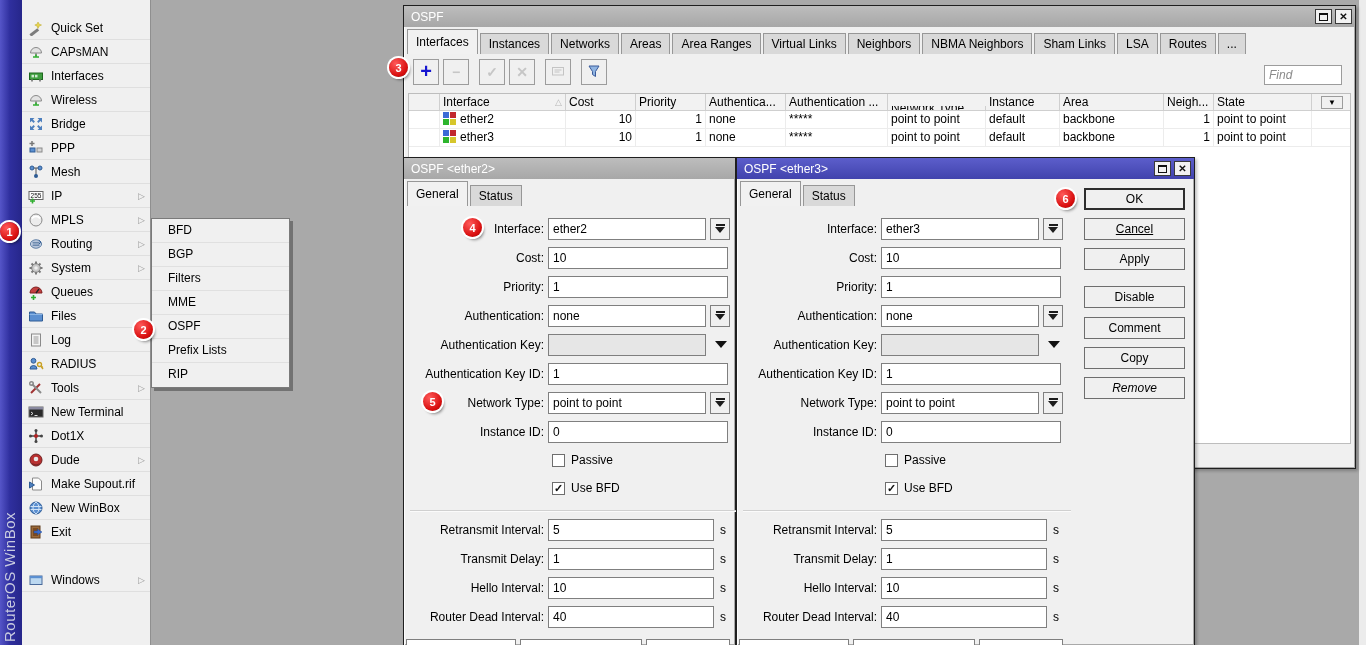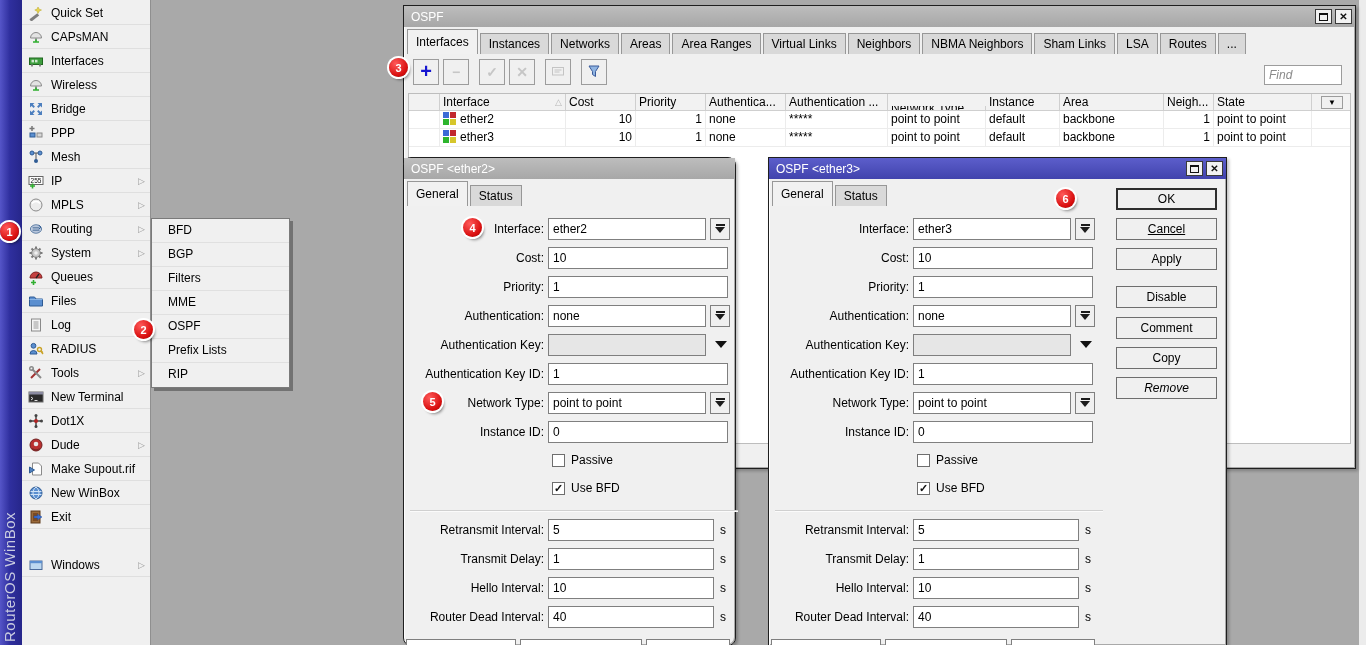--- a/index.html
+++ b/index.html
@@ -8,21 +8,21 @@
   .stage { position:relative; width:1366px; height:645px; overflow:hidden; background:#ececec; }
 
   
   .strip { position:absolute; left:0; top:0; width:22px; height:645px;
            background:linear-gradient(90deg,#5555c8 0,#2f2f9e 45%,#26268a 100%); z-index:4; }
   .strip-text { position:absolute; left:1px; bottom:3px; writing-mode:vertical-rl; transform:rotate(180deg);
                 color:#c9cce0; font-size:15px; letter-spacing:.5px; white-space:nowrap; }
 
   
   .menu { position:absolute; left:22px; top:0; width:129px; height:645px; background:#f0f0f0;
-          border-right:1px solid #8f8f8f; z-index:4; padding-top:1px; }
+          border-right:1px solid #8f8f8f; z-index:4; padding-top:16px; }
   .menu-item { height:24px; display:flex; align-items:center; padding:0 5px 0 6px;
                border-bottom:1px solid #dfdfdf; position:relative; cursor:default; }
   .menu-gap { height:24px; }
   .micon { width:16px; height:16px; margin-right:7px; flex:none; }
   .micon svg { width:16px; height:16px; display:block; }
   .mlabel { white-space:nowrap; }
   .marrow { margin-left:auto; color:#9a9a9a; font-size:9px; }
 
   
   .submenu { position:absolute; left:151px; top:218px; width:139px; background:#f0f0f0;
@@ -101,21 +101,21 @@
             border:1px solid #6e6e6e; text-align:center; line-height:20px; }
   .dlgbtn.default { border:2px solid #2e2e2e; line-height:18px; }
   .sliver { position:absolute; height:10px; background:#fff; border:1px solid #7f7f7f; }
 
   
   .callout { position:absolute; width:19px; height:19px; border-radius:50%;
              background:radial-gradient(circle at 35% 30%, #ff5a5a, #d90f0f 65%, #9e0000);
              color:#fff; font-weight:bold; font-size:11px; display:flex; align-items:center;
              justify-content:center; box-shadow:0 0 0 2px #fff, 2px 3px 3px rgba(0,0,0,.45); z-index:9; }
 
-  .z1 { z-index:1; } .z2 { z-index:2;border-radius:8px; } .z3 { z-index:3;margin-left:32px; }
+  .z1 { z-index:1; } .z2 { z-index:2; } .z3 { z-index:3; }
 </style>
 </head>
 <body>
 
 <div class="stage">
   <div class="mdi"></div>
 
   <div class="strip">
     <div class="strip-text">RouterOS WinBox</div>
   </div>

